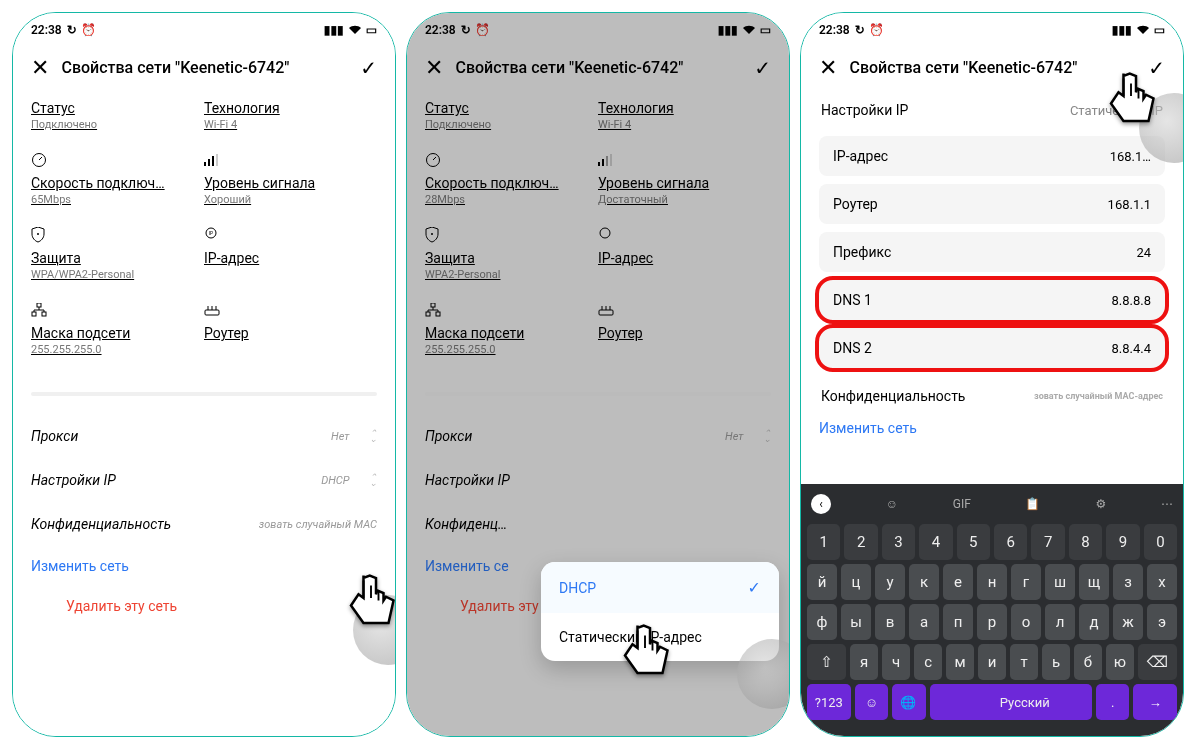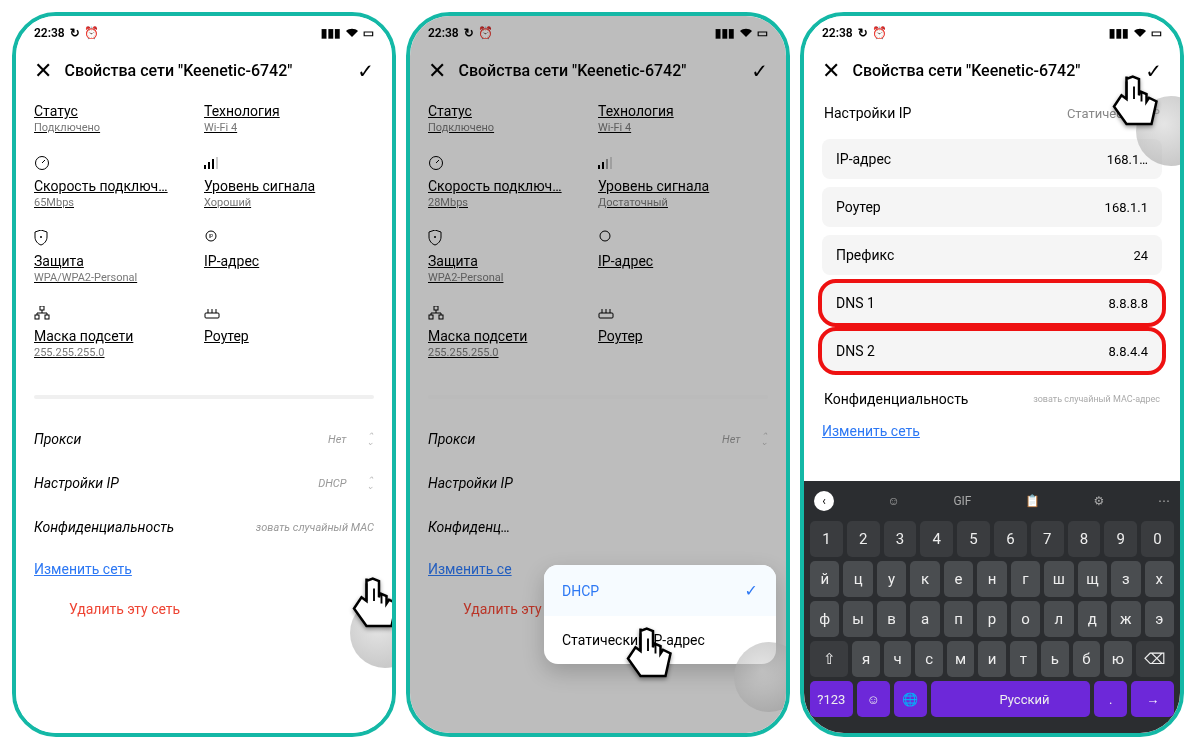--- a/index.html
+++ b/index.html
@@ -1,20 +1,20 @@
 <!DOCTYPE html>
 <html><head>
 <meta charset="utf-8">
 <style>
   * { box-sizing: border-box; margin: 0; padding: 0; }
   body { font-family: -apple-system, "Segoe UI", Roboto, sans-serif; background: #fff; width: 1200px; }
   .row { display: flex; gap: 10px; padding: 12px; }
   .phone {
     width: 384px; height: 725px;
-    border: 4px solid #14b8a6; border-radius: 44px;
+    border: 1px solid #14b8a6; border-radius: 44px;
     position: relative; overflow: hidden;
     background: #fff;
   }
   .phone.dim .screen { background: #aeaeae; }
   .phone.dim .screen * { }
   .screen { position: absolute; inset: 0; padding: 0 18px 14px; background: #fff; overflow: hidden; }
   .statusbar { display: flex; justify-content: space-between; align-items: center; height: 28px; font-size: 12px; font-weight: 600; color: #000; padding-top: 6px;}
   .sb-left { display: flex; align-items: center; gap: 5px; }
   .sb-right { display: flex; align-items: center; gap: 4px; }
   .titlebar { display: flex; align-items: center; gap: 12px; padding: 14px 0 6px; }
@@ -23,21 +23,21 @@
   .titlebar .chk { font-size: 20px; }
   .grid { display: grid; grid-template-columns: 1fr 1fr; padding-top: 6px; }
   .cell { padding: 8px 0 12px; text-decoration: underline; }
   .cell .ico { height: 18px; display: flex; align-items: center; margin-bottom: 6px; }
   .cell .lab { font-size: 14px; color: #000; margin-bottom: 2px; white-space: nowrap; overflow: hidden; text-overflow: ellipsis; }
   .cell .val { font-size: 11px; color: #777; white-space: nowrap; overflow: hidden; text-overflow: ellipsis; }
   .hr { height: 4px; background: #f0f0f0; border-radius: 2px; margin: 24px 0 18px; }
   .line { display: flex; justify-content: space-between; padding: 14px 0; font-size: 14px; color: #000; font-style: italic; }
   .line .rv { font-size: 11px; color: #999; display: flex; align-items: center; gap: 20px; max-width: 55%; white-space: nowrap; overflow: hidden; }
   .line .rv .upd { font-size: 9px; line-height: 6px; color: #bbb; display:flex; flex-direction:column;}
-  .link-blue { color: #2d78f4; font-size: 14px; padding: 12px 0; text-decoration: underline; }
+  .link-blue { color: #2d78f4; font-size: 14px; padding: 12px 0; }
   .link-red { color: #e43; font-size: 14px; padding: 12px 0; margin-left: 35px; }
 
   
   .phone.dim .statusbar,
   .phone.dim .titlebar,
   .phone.dim .grid,
   .phone.dim .hr,
   .phone.dim .line,
   .phone.dim .link-blue,
   .phone.dim .link-red { filter: brightness(.78); }
@@ -55,21 +55,21 @@
   
   .fieldrow {
     display:flex; justify-content:space-between; align-items:center;
     background:#f5f5f5; border-radius:8px; padding:12px 14px; margin-bottom:8px;
     font-size:14px;
   }
   .fieldrow.plain { background:transparent; padding:10px 2px; }
   .fieldrow .rv { color:#888; font-size:13px; }
   .fieldrow.hl { outline: 4px solid #e11; border-radius:14px; }
   .privrow { display:flex; justify-content:space-between; align-items:center; padding:12px 2px; font-size:14px;}
-  .privrow .rv { font-size:9px; color:#aaa; white-space:nowrap; max-width:60%; overflow:hidden;}
+  .privrow .rv { font-size:9px; color:#aaa; white-space:nowrap; max-width:60%; overflow:hidden;font-weight:bold;}
 
   .keyboard {
     position:absolute; left:0; right:0; bottom:0; height:252px;
     background:#2b2d30; color:#e6e6e6; font-size:14px;
     padding:6px 4px 10px;
   }
   .ktool { display:flex; align-items:center; justify-content:space-between; padding:4px 6px 8px; color:#aaa;}
   .ktool span { font-size:12px; }
   .ktool .back { background:#fff; color:#000; border-radius:50%; width:20px; height:20px; display:flex; align-items:center; justify-content:center; font-size:12px;}
   .krow { display:flex; gap:4px; padding:2px 2px; }

